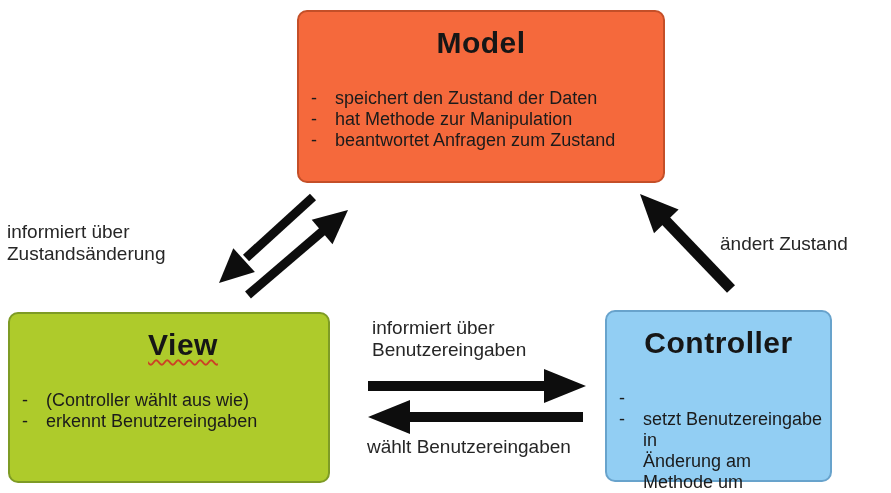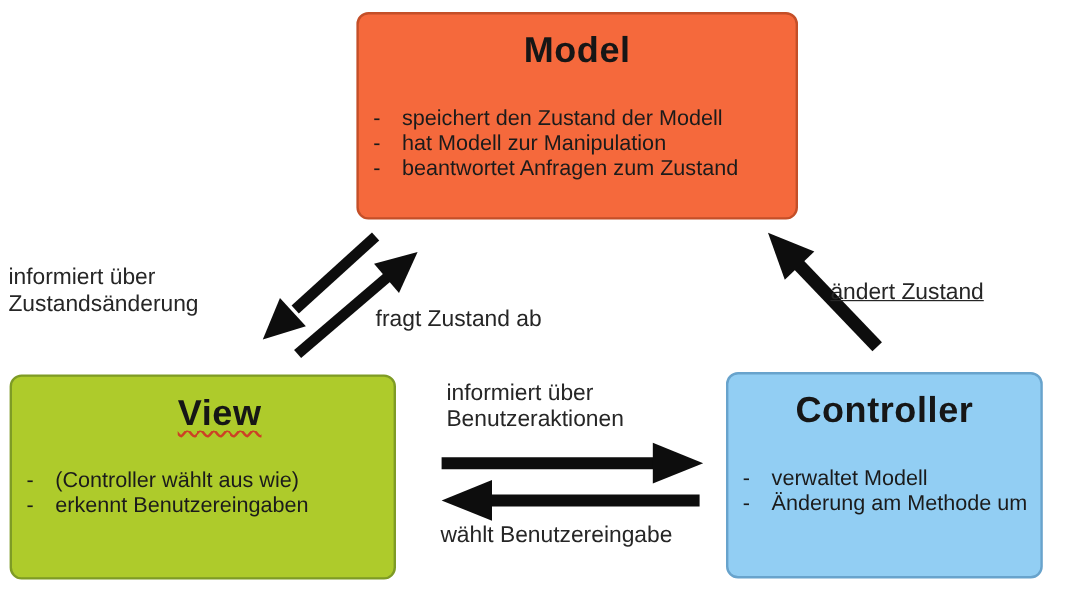--- a/index.html
+++ b/index.html
@@ -30,21 +30,21 @@
   }
   .box-model {
     left: 297px; top: 10px; width: 368px; height: 173px;
     background: #f5693c; border-color: #c44f28;
   }
   .box-view {
     left: 8px; top: 312px; width: 322px; height: 171px;
     background: #aecb2b; border-color: #7e9b25;
   }
   .box-controller {
-    left: 605px; top: 310px; width: 264px; height: 172px;
+    left: 605px; top: 310px; width: 227px; height: 172px;
     background: #92cef3; border-color: #68a3cc;
   }
 
   .box-title {
     margin-top: 14px;
     text-align: center;
     font-size: 30px;
     line-height: 34px;
     font-weight: bold;
     color: #161616;
@@ -72,21 +72,21 @@
 
   .flow-label {
     position: absolute;
     font-size: 19px;
     line-height: 22px;
     color: #262626;
     white-space: nowrap;
   }
   .lbl-model-view { left: 7px;  top: 221px; }
   .lbl-view-model { left: 313px; top: 256px; }
-  .lbl-ctrl-model { left: 692px; top: 233px; text-decoration: underline; }
+  .lbl-ctrl-model { left: 720px; top: 233px; }
   .lbl-view-ctrl  { left: 372px; top: 317px; }
   .lbl-ctrl-view  { left: 367px; top: 436px; }
 </style>
 </head>
 <body>
 
 <div class="stage">
 
   <svg class="arrow-layer" viewBox="0 0 891 493" xmlns="http://www.w3.org/2000/svg">
     <g>
@@ -109,25 +109,25 @@
       <line x1="583" y1="417" x2="406" y2="417" stroke-width="10"></line>
       <polygon points="368,417 410,400 410,434"></polygon>
     </g>
   </svg>
 
   <div class="box box-model">
     <div class="box-title">Model</div>
     <div class="bullets">
       <div class="bullet">
         <span class="dash">-</span>
-        <span class="btext">speichert den Zustand der Modell</span>
+        <span class="btext">speichert den Zustand der Daten</span>
       </div>
       <div class="bullet">
         <span class="dash">-</span>
-        <span class="btext">hat Modell zur Manipulation</span>
+        <span class="btext">hat Methode zur Manipulation</span>
       </div>
       <div class="bullet">
         <span class="dash">-</span>
         <span class="btext">beantwortet Anfragen zum Zustand</span>
       </div>
     </div>
   </div>
 
   <div class="box box-view">
     <div class="box-title">
@@ -145,46 +145,43 @@
         <span class="btext">erkennt Benutzereingaben</span>
       </div>
     </div>
   </div>
 
   <div class="box box-controller">
     <div class="box-title">Controller</div>
     <div class="bullets">
       <div class="bullet">
         <span class="dash">-</span>
-        <span class="btext">verwaltet Modell</span>
       </div>
       <div class="bullet">
         <span class="dash">-</span>
         <span class="btext">
+          <div>setzt Benutzereingabe in</div>
           <div>Änderung am Methode um</div>
         </span>
       </div>
     </div>
   </div>
 
   <div class="flow-label lbl-model-view">
     <div>informiert über</div>
     <div>Zustandsänderung</div>
   </div>
 
-  <div class="flow-label lbl-view-model">
-    <div>fragt Zustand ab</div>
-  </div>
 
   <div class="flow-label lbl-ctrl-model">
     <div>ändert Zustand</div>
   </div>
 
   <div class="flow-label lbl-view-ctrl">
     <div>informiert über</div>
-    <div>Benutzeraktionen</div>
+    <div>Benutzereingaben</div>
   </div>
 
   <div class="flow-label lbl-ctrl-view">
-    <div>wählt Benutzereingabe</div>
+    <div>wählt Benutzereingaben</div>
   </div>
 
 </div>
 
 </body></html>

